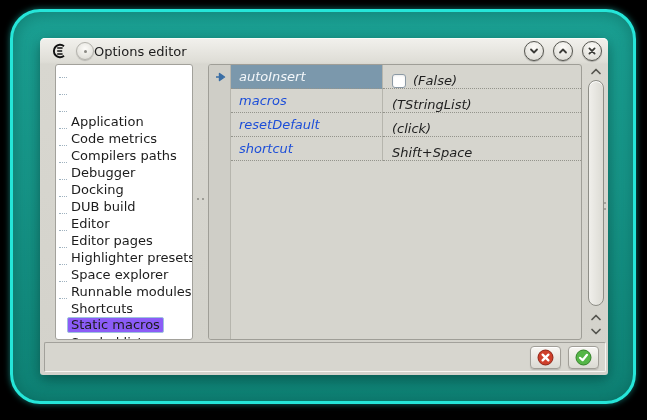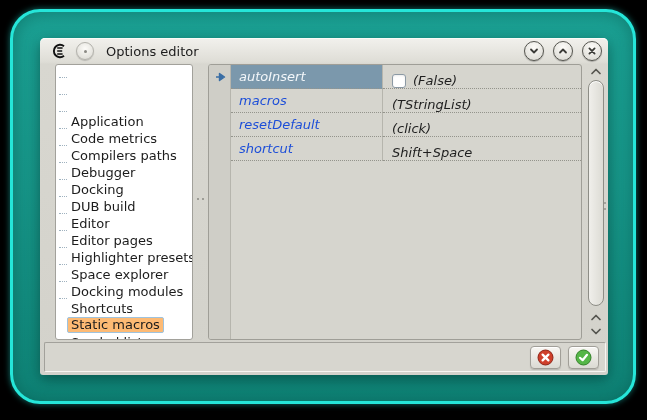--- a/index.html
+++ b/index.html
@@ -18,35 +18,35 @@
     background:linear-gradient(180deg,#f2f1ed 0px,#deddd6 24px,#d8d7d0 26px,#d3d2cb 100%);
     border-radius:5px 5px 3px 3px; box-shadow:0 4px 14px rgba(0,35,30,.5), inset 0 1px 0 #fbfaf7; }
 
   .titlebar { position:absolute; left:0; top:0; width:100%; height:26px;
     display:flex; align-items:center; padding:0 6px; }
   .app-icon { width:18px; height:18px; margin-left:4px; display:flex; align-items:center; justify-content:center; }
   .menu-btn { width:18px; height:18px; margin-left:8px; border-radius:50%;
     border:1px solid #b3b2ac; background:radial-gradient(circle at 50% 35%,#fcfbf8,#d9d8d1);
     display:flex; align-items:center; justify-content:center; box-shadow:0 1px 1px rgba(0,0,0,.18); }
   .menu-btn .dot { width:3px; height:3px; border-radius:50%; background:#8b8a84; }
-  .win-title { margin-left:12px; font-size:13px; color:#1c1c1c; }
+  .win-title { font-size:13px; color:#1c1c1c; }
   .tb-spacer { flex:1; }
   .tb-btn { width:20px; height:20px; border-radius:50%; margin-left:9px;
     border:1px solid #55554f; background:radial-gradient(circle at 50% 30%,#fdfcf9,#d7d6cf);
     display:flex; align-items:center; justify-content:center; box-shadow:0 1px 1px rgba(0,0,0,.25); cursor:pointer; }
 
   
   .sidebar { position:absolute; left:15px; top:26px; width:138px; height:276px;
     background:#fff; border:1px solid #a2a19b; border-radius:3px; padding-top:4px; overflow:hidden; }
   .cat-item { position:relative; height:17px; line-height:17px; padding-left:15px;
     font-size:13px; color:#1c1c1c; white-space:nowrap; cursor:default; }
   .cat-item::before { content:""; position:absolute; left:3px; top:8px; width:8px;
     border-top:1px dotted #9fb2bf; }
   .cat-item .lbl { display:inline-block;margin-top:44px; }
-  .cat-item.selected .lbl { background:#fdba74; border:1px solid #9fc3de; border-radius:2px;
+  .cat-item.selected .lbl { background:#8b5cf6; border:1px solid #9fc3de; border-radius:2px;
     padding:0 3px; margin-left:-4px; line-height:14px; }
 
   
   .splitter { position:absolute; left:154px; top:26px; width:13px; height:276px; cursor:col-resize; }
   .splitter .grip { position:absolute; left:3px; top:134px; width:7px; height:3px;
     display:flex; justify-content:space-between; }
   .splitter .grip i { width:2px; height:2px; border-radius:50%; background:#8a8a83; }
 
   
   .propgrid { position:absolute; left:168px; top:26px; width:374px; height:276px;
@@ -128,21 +128,21 @@
       <div class="cat-item"><span class="lbl">Application</span></div>
       <div class="cat-item"><span class="lbl">Code metrics</span></div>
       <div class="cat-item"><span class="lbl">Compilers paths</span></div>
       <div class="cat-item"><span class="lbl">Debugger</span></div>
       <div class="cat-item"><span class="lbl">Docking</span></div>
       <div class="cat-item"><span class="lbl">DUB build</span></div>
       <div class="cat-item"><span class="lbl">Editor</span></div>
       <div class="cat-item"><span class="lbl">Editor pages</span></div>
       <div class="cat-item"><span class="lbl">Highlighter presets</span></div>
       <div class="cat-item"><span class="lbl">Space explorer</span></div>
-      <div class="cat-item"><span class="lbl">Docking modules</span></div>
+      <div class="cat-item"><span class="lbl">Runnable modules</span></div>
       <div class="cat-item"><span class="lbl">Shortcuts</span></div>
       <div class="cat-item selected"><span class="lbl">Static macros</span></div>
       <div class="cat-item"><span class="lbl">Symbol list</span></div>
     </div>
 
     <div class="splitter">
       <span class="grip">
           <i></i>
           <i></i>
         </span>

